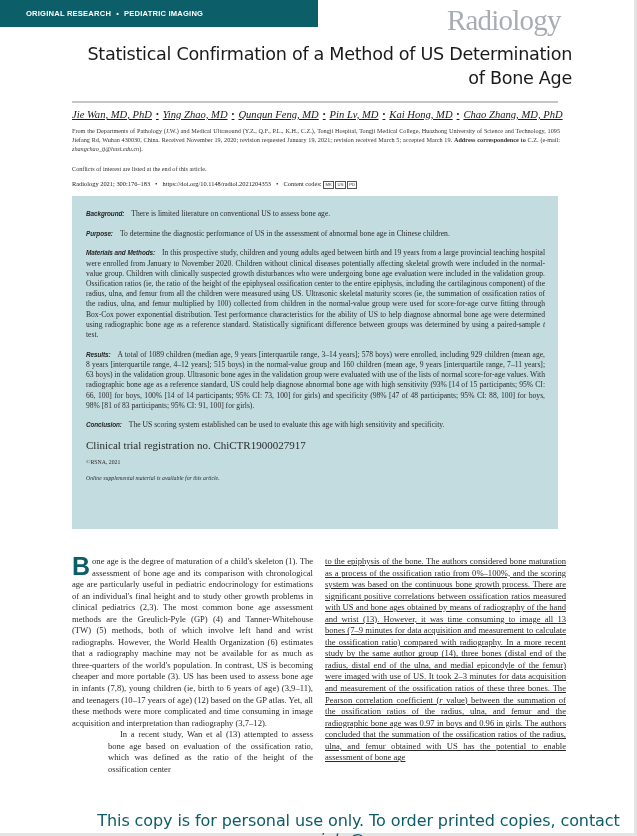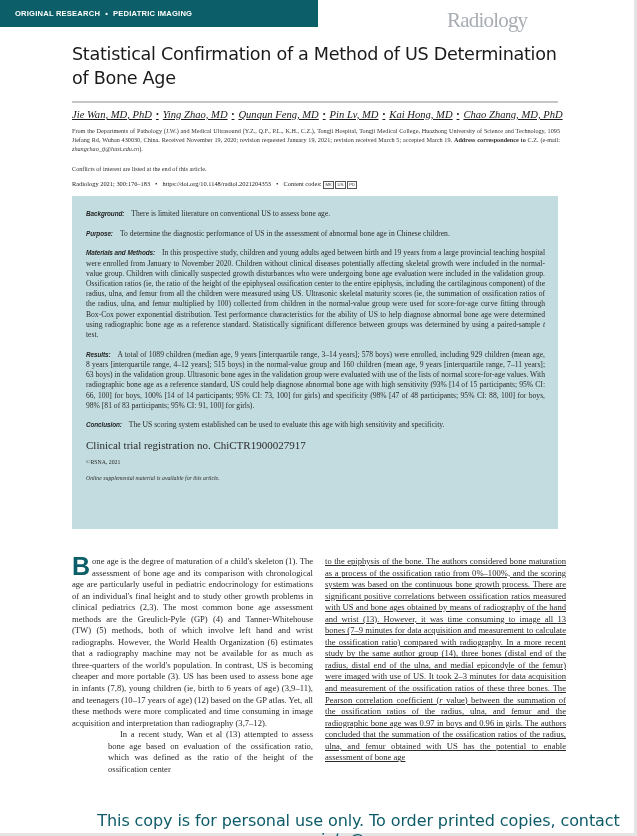--- a/index.html
+++ b/index.html
@@ -3,27 +3,27 @@
 <meta charset="utf-8">
 <style>
   html, body { margin: 0; padding: 0; background: #ffffff; }
   body { width: 637px; height: 836px; position: relative; overflow: hidden;
          font-family: "Liberation Serif", "DejaVu Serif", serif; color: #2a2a2a; }
   .page-edge-right { position: absolute; top: 0; right: 0; width: 3px; height: 836px; background: #e4e4e4; }
   .page-edge-bottom { position: absolute; left: 0; bottom: 0; width: 637px; height: 3px; background: #e4e4e4; }
 
   .banner { position: absolute; left: 0; top: 0; width: 318px; height: 27px; background: #0c5f68;
             color: #ffffff; font-family: "Liberation Sans", "DejaVu Sans", sans-serif;
-            font-weight: bold; font-size: 7.6px; letter-spacing: 0.2px; line-height: 27px; padding-left: 15px; box-sizing: border-box; }
+            font-weight: bold; font-size: 7.6px; letter-spacing: 0.2px; line-height: 27px; padding-left: 26px; box-sizing: border-box; }
   .banner .sep { margin: 0 5px; }
   .journal-logo { position: absolute; left: 447px; top: 3px; font-family: "Liberation Serif", "DejaVu Serif", serif;
-                  font-size: 21px; color: #a7adb3; letter-spacing: -0.8px; line-height: 34px; }
+                  font-size: 29px; color: #a7adb3; letter-spacing: -0.8px; line-height: 34px; }
 
   .title { position: absolute; left: 72px; top: 42px; width: 500px; font-family: "DejaVu Sans", "Liberation Sans", sans-serif;
-           font-size: 17.6px; line-height: 24px; color: #1a1a1a; font-weight: normal; letter-spacing: -0.3px; margin: 0; }
+           font-size: 17.6px; line-height: 24px; color: #1a1a1a; font-weight: normal; letter-spacing: -0.3px; margin: 0; text-align: right; }
   .rule { position: absolute; left: 72px; top: 101px; width: 486px; height: 2px; background: #c6c6c6; }
 
   .authors { position: absolute; left: 72px; top: 108px; width: 500px; font-style: italic; font-size: 10.6px;
              line-height: 14px; color: #1a1a1a; white-space: nowrap; text-decoration: underline; }
   .authors .bullet { font-style: normal; margin: 0 4px; font-size: 8px; position: relative; top: -1px; }
 
   .affil { position: absolute; left: 72px; top: 126px; width: 488px; font-size: 6.2px; line-height: 9.2px; color: #333; text-align: justify; }
   .affil b { font-weight: bold; }
   .affil i { font-style: italic; }
   .conflicts { position: absolute; left: 72px; top: 164px; width: 480px; font-size: 6.2px; line-height: 9px; color: #333; }

